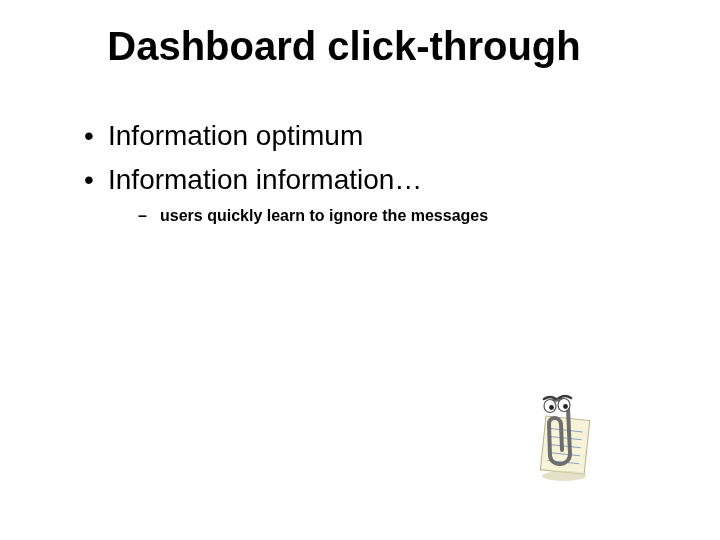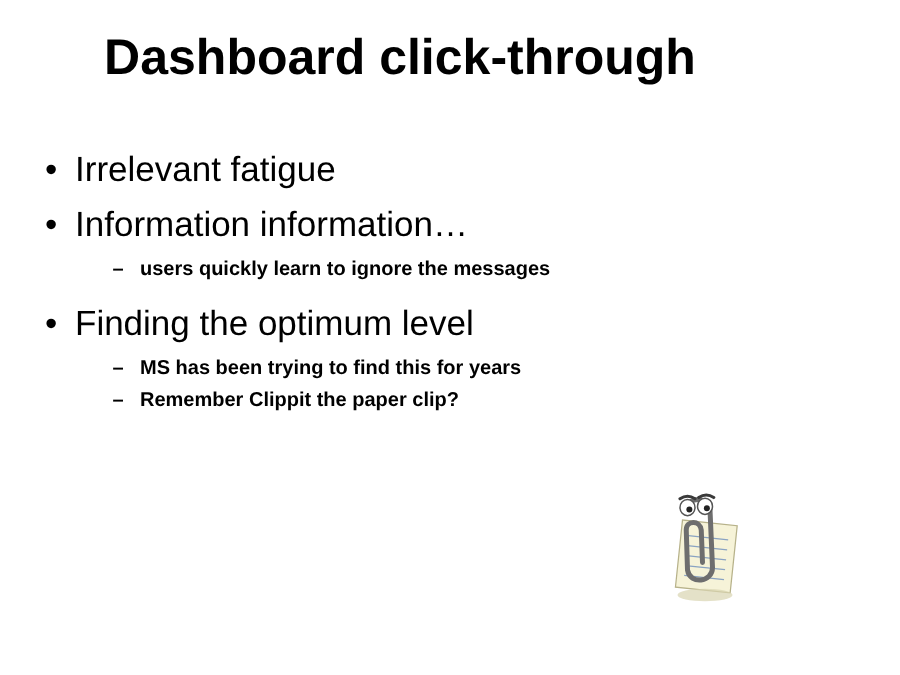--- a/index.html
+++ b/index.html
@@ -10,20 +10,21 @@
     background: #ffffff;
     font-family: Arial, Helvetica, sans-serif;
     color: #000000;
     overflow: hidden;
   }
   .slide {
     width: 640px;
     height: 540px;
     position: relative;
     box-sizing: border-box;
+    padding-left: 48px;
   }
   .title {
     text-align: center;
     font-weight: bold;
     font-size: 40px;
     padding-top: 24px;
     padding-bottom: 8px;
   }
   ul.level1 {
     list-style: none;
@@ -72,38 +73,27 @@
   }
 </style>
 </head>
 <body>
 
 <div class="slide">
   <div class="title">Dashboard click-through</div>
 
   <ul class="level1">
     <li>
-      <span>Irrelevant fatigue</span>
+      <span>Information optimum</span>
     </li>
     <li>
       <span>Information information…</span>
       <ul class="level2">
         <li>
           <span>users quickly learn to ignore the messages</span>
-        </li>
-      </ul>
-    </li>
-    <li>
-      <span>Finding the optimum level</span>
-      <ul class="level2">
-        <li>
-          <span>MS has been trying to find this for years</span>
-        </li>
-        <li>
-          <span>Remember Clippit the paper clip?</span>
         </li>
       </ul>
     </li>
   </ul>
 
   <div class="clippit">
     <svg viewBox="0 0 72 88" width="72" height="88">
 
       <g transform="translate(20,22) rotate(6)">
         <rect x="0" y="0" width="44" height="54" fill="#f6f3d8" stroke="#b7b28a" stroke-width="1"></rect>

